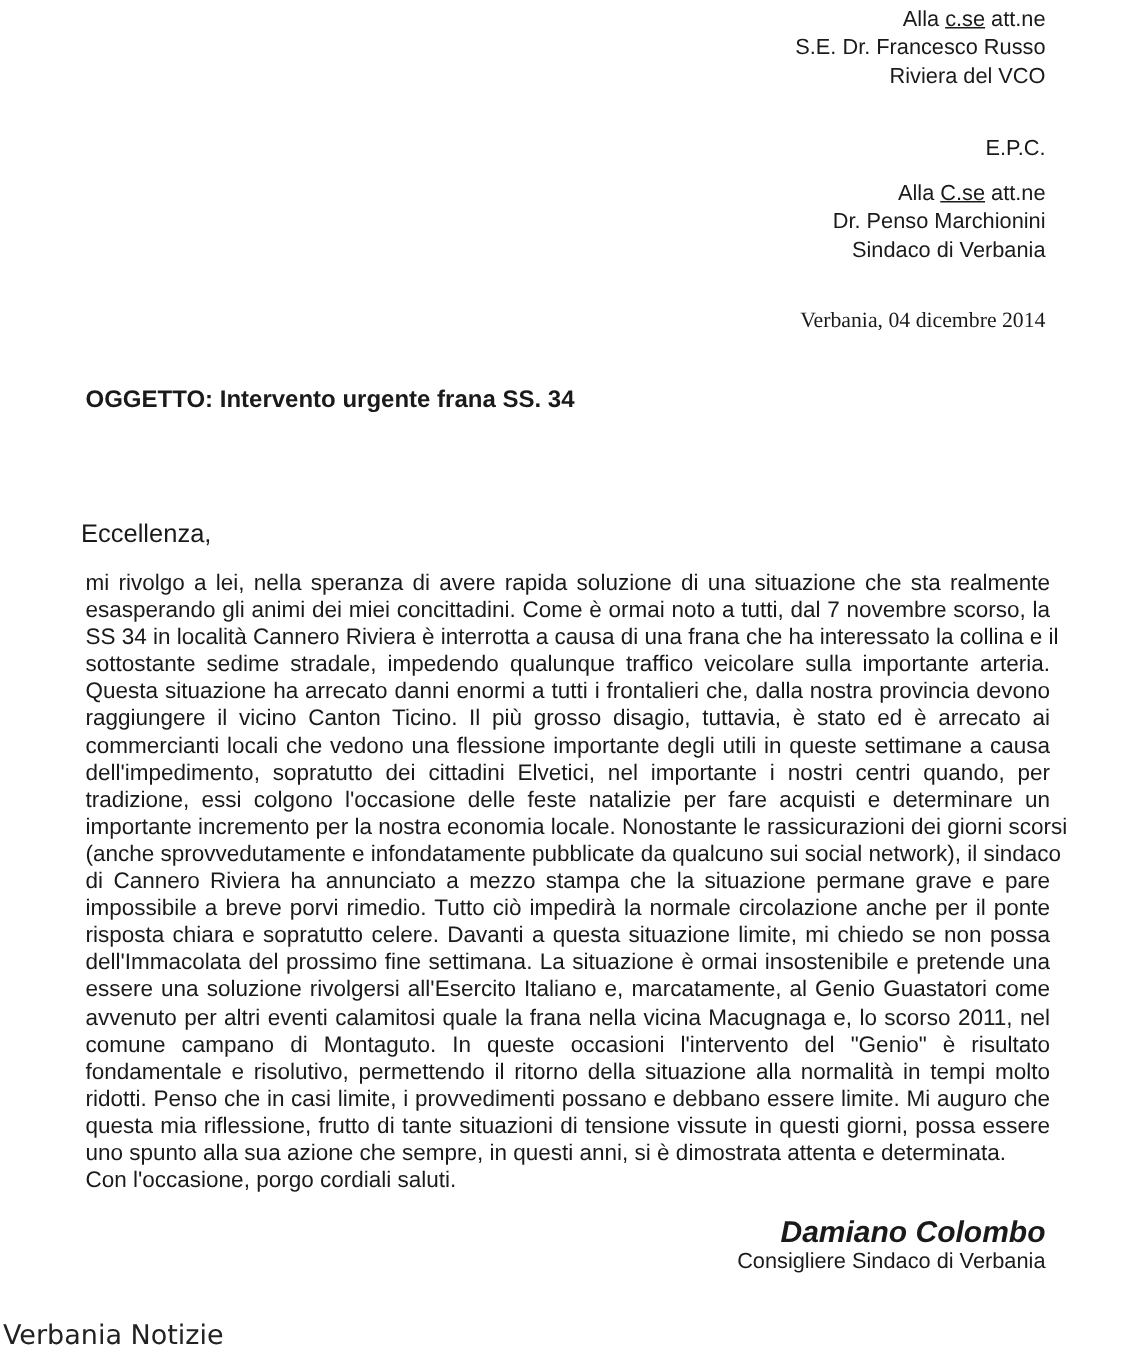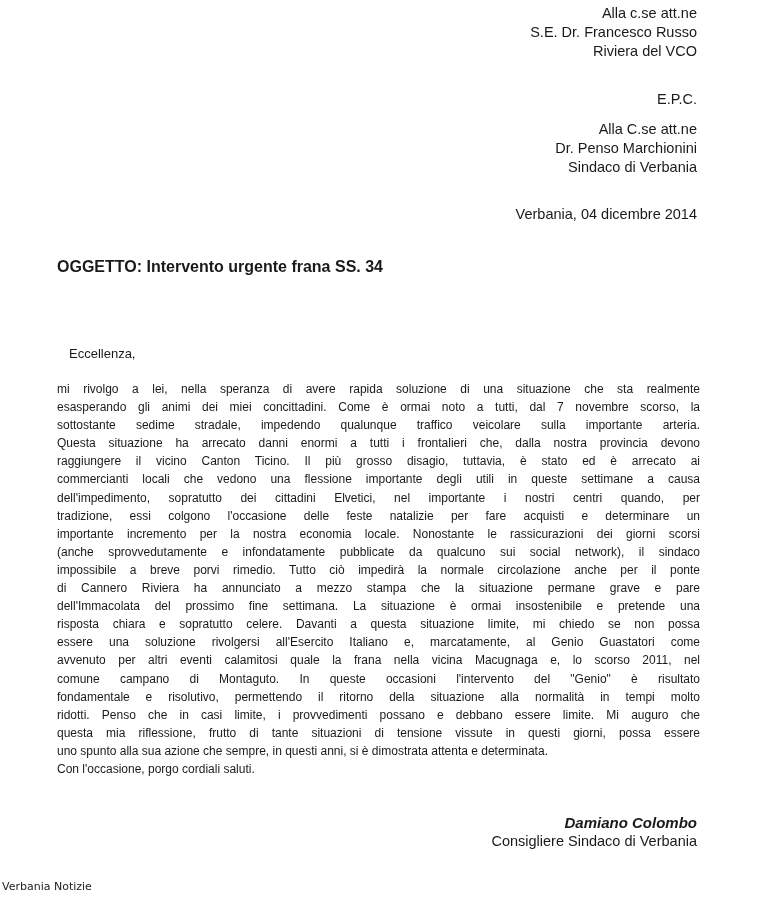--- a/index.html
+++ b/index.html
@@ -2,37 +2,37 @@
 <html><head>
   <meta charset="utf-8">
   <style>
     html, body { margin: 0; padding: 0; }
     body {
       width: 765px; height: 900px; background: #ffffff; position: relative; overflow: hidden;
       font-family: "Liberation Sans", sans-serif; color: #1a1a1a;
     }
     .addr { position: absolute; right: 68px; text-align: right; font-size: 14.5px; line-height: 19px; }
     .addr div { white-space: nowrap; }
-    .u { }
+    .u { text-decoration: underline; }
     #addr1 { top: 4px; }
     #epc { top: 90px; }
     #addr2 { top: 120px; }
-    #date { top: 205px; }
+    #date { top: 205px; font-family: Liberation Serif, serif; }
     .subject { position: absolute; left: 57px; top: 258px; font-weight: bold; font-size: 16px; }
-    .greet { position: absolute; left: 69px; top: 346px; font-size: 13px; }
+    .greet { position: absolute; left: 54px; top: 346px; font-size: 17px; }
     .body-text {
       position: absolute; left: 57px; top: 380px; width: 643px;
-      font-size: 12px; line-height: 18.1px; text-align: justify;
+      font-size: 15px; line-height: 18.1px; text-align: justify;
     }
     .body-text .ln { display: block; text-align: justify; text-align-last: justify; white-space: nowrap; overflow: visible; }
     .body-text .ln.last { text-align-last: left; }
     .sign { position: absolute; right: 68px; top: 813px; text-align: right; }
-    .sign .name { font-weight: bold; font-style: italic; font-size: 15px; line-height: 19px; }
+    .sign .name { font-weight: bold; font-style: italic; font-size: 20px; line-height: 19px; }
     .sign .role { font-size: 14.5px; line-height: 19px; }
-    .watermark { position: absolute; left: 2px; top: 880px; font-family: "DejaVu Sans", sans-serif; font-size: 11px; color: #222; }
+    .watermark { position: absolute; left: 2px; top: 880px; font-family: "DejaVu Sans", sans-serif; font-size: 18px; color: #222; }
   </style>
 </head>
 <body>
 
 <div class="addr" id="addr1">
   <div><span>Alla </span><span class="u">c.se</span><span> att.ne</span></div>
   <div>S.E. Dr. Francesco Russo</div>
   <div>Riviera del VCO</div>
 </div>
 
@@ -46,32 +46,33 @@
 
 <div class="addr" id="date">Verbania, 04 dicembre 2014</div>
 
 <div class="subject">OGGETTO: Intervento urgente frana SS. 34</div>
 
 <div class="greet">Eccellenza,</div>
 
 <div class="body-text" id="body-text">
     <span class="ln">mi rivolgo a lei, nella speranza di avere rapida soluzione di una situazione che sta realmente</span>
     <span class="ln">esasperando gli animi dei miei concittadini. Come è ormai noto a tutti, dal 7 novembre  scorso, la</span>
+    <span class="ln">SS 34 in località Cannero Riviera è interrotta a causa di una frana che ha interessato la collina e il</span>
     <span class="ln">sottostante sedime stradale, impedendo qualunque traffico veicolare sulla importante arteria.</span>
     <span class="ln">Questa situazione ha arrecato danni enormi a tutti i frontalieri che, dalla nostra provincia devono</span>
     <span class="ln">raggiungere il vicino Canton Ticino. Il più grosso disagio, tuttavia, è stato ed è arrecato ai</span>
     <span class="ln">commercianti locali che vedono una flessione importante degli utili in queste settimane a causa</span>
     <span class="ln">dell'impedimento, sopratutto dei cittadini Elvetici, nel importante i nostri centri quando, per</span>
     <span class="ln">tradizione, essi colgono l'occasione delle feste natalizie per fare acquisti e determinare un</span>
     <span class="ln">importante incremento per la nostra economia locale. Nonostante le rassicurazioni dei giorni scorsi</span>
     <span class="ln">(anche sprovvedutamente e infondatamente pubblicate da qualcuno sui social network), il sindaco</span>
+    <span class="ln">di Cannero Riviera ha annunciato a mezzo stampa che la situazione permane grave e pare</span>
     <span class="ln">impossibile a breve porvi rimedio. Tutto ciò impedirà la normale circolazione anche per il ponte</span>
-    <span class="ln">di Cannero Riviera ha annunciato a mezzo stampa che la situazione permane grave e pare</span>
+    <span class="ln">risposta chiara e sopratutto celere. Davanti a questa situazione limite, mi chiedo se non possa</span>
     <span class="ln">dell'Immacolata del prossimo fine settimana. La situazione è ormai insostenibile e pretende una</span>
-    <span class="ln">risposta chiara e sopratutto celere. Davanti a questa situazione limite, mi chiedo se non possa</span>
     <span class="ln">essere una soluzione rivolgersi all'Esercito Italiano e, marcatamente, al Genio Guastatori come</span>
     <span class="ln">avvenuto per altri eventi calamitosi quale la frana nella vicina Macugnaga e, lo scorso 2011, nel</span>
     <span class="ln">comune campano di Montaguto. In queste occasioni l'intervento del "Genio" è risultato</span>
     <span class="ln">fondamentale e risolutivo, permettendo il ritorno della situazione alla normalità in tempi molto</span>
     <span class="ln">ridotti. Penso che in casi limite, i provvedimenti possano e debbano essere limite. Mi auguro che</span>
     <span class="ln">questa mia riflessione, frutto di tante situazioni di tensione vissute in questi giorni, possa essere</span>
     <span class="ln last">uno spunto alla sua azione che sempre, in questi anni, si è dimostrata attenta e determinata.</span>
     <span class="ln last">Con l'occasione, porgo cordiali saluti.</span>
   </div>
 

